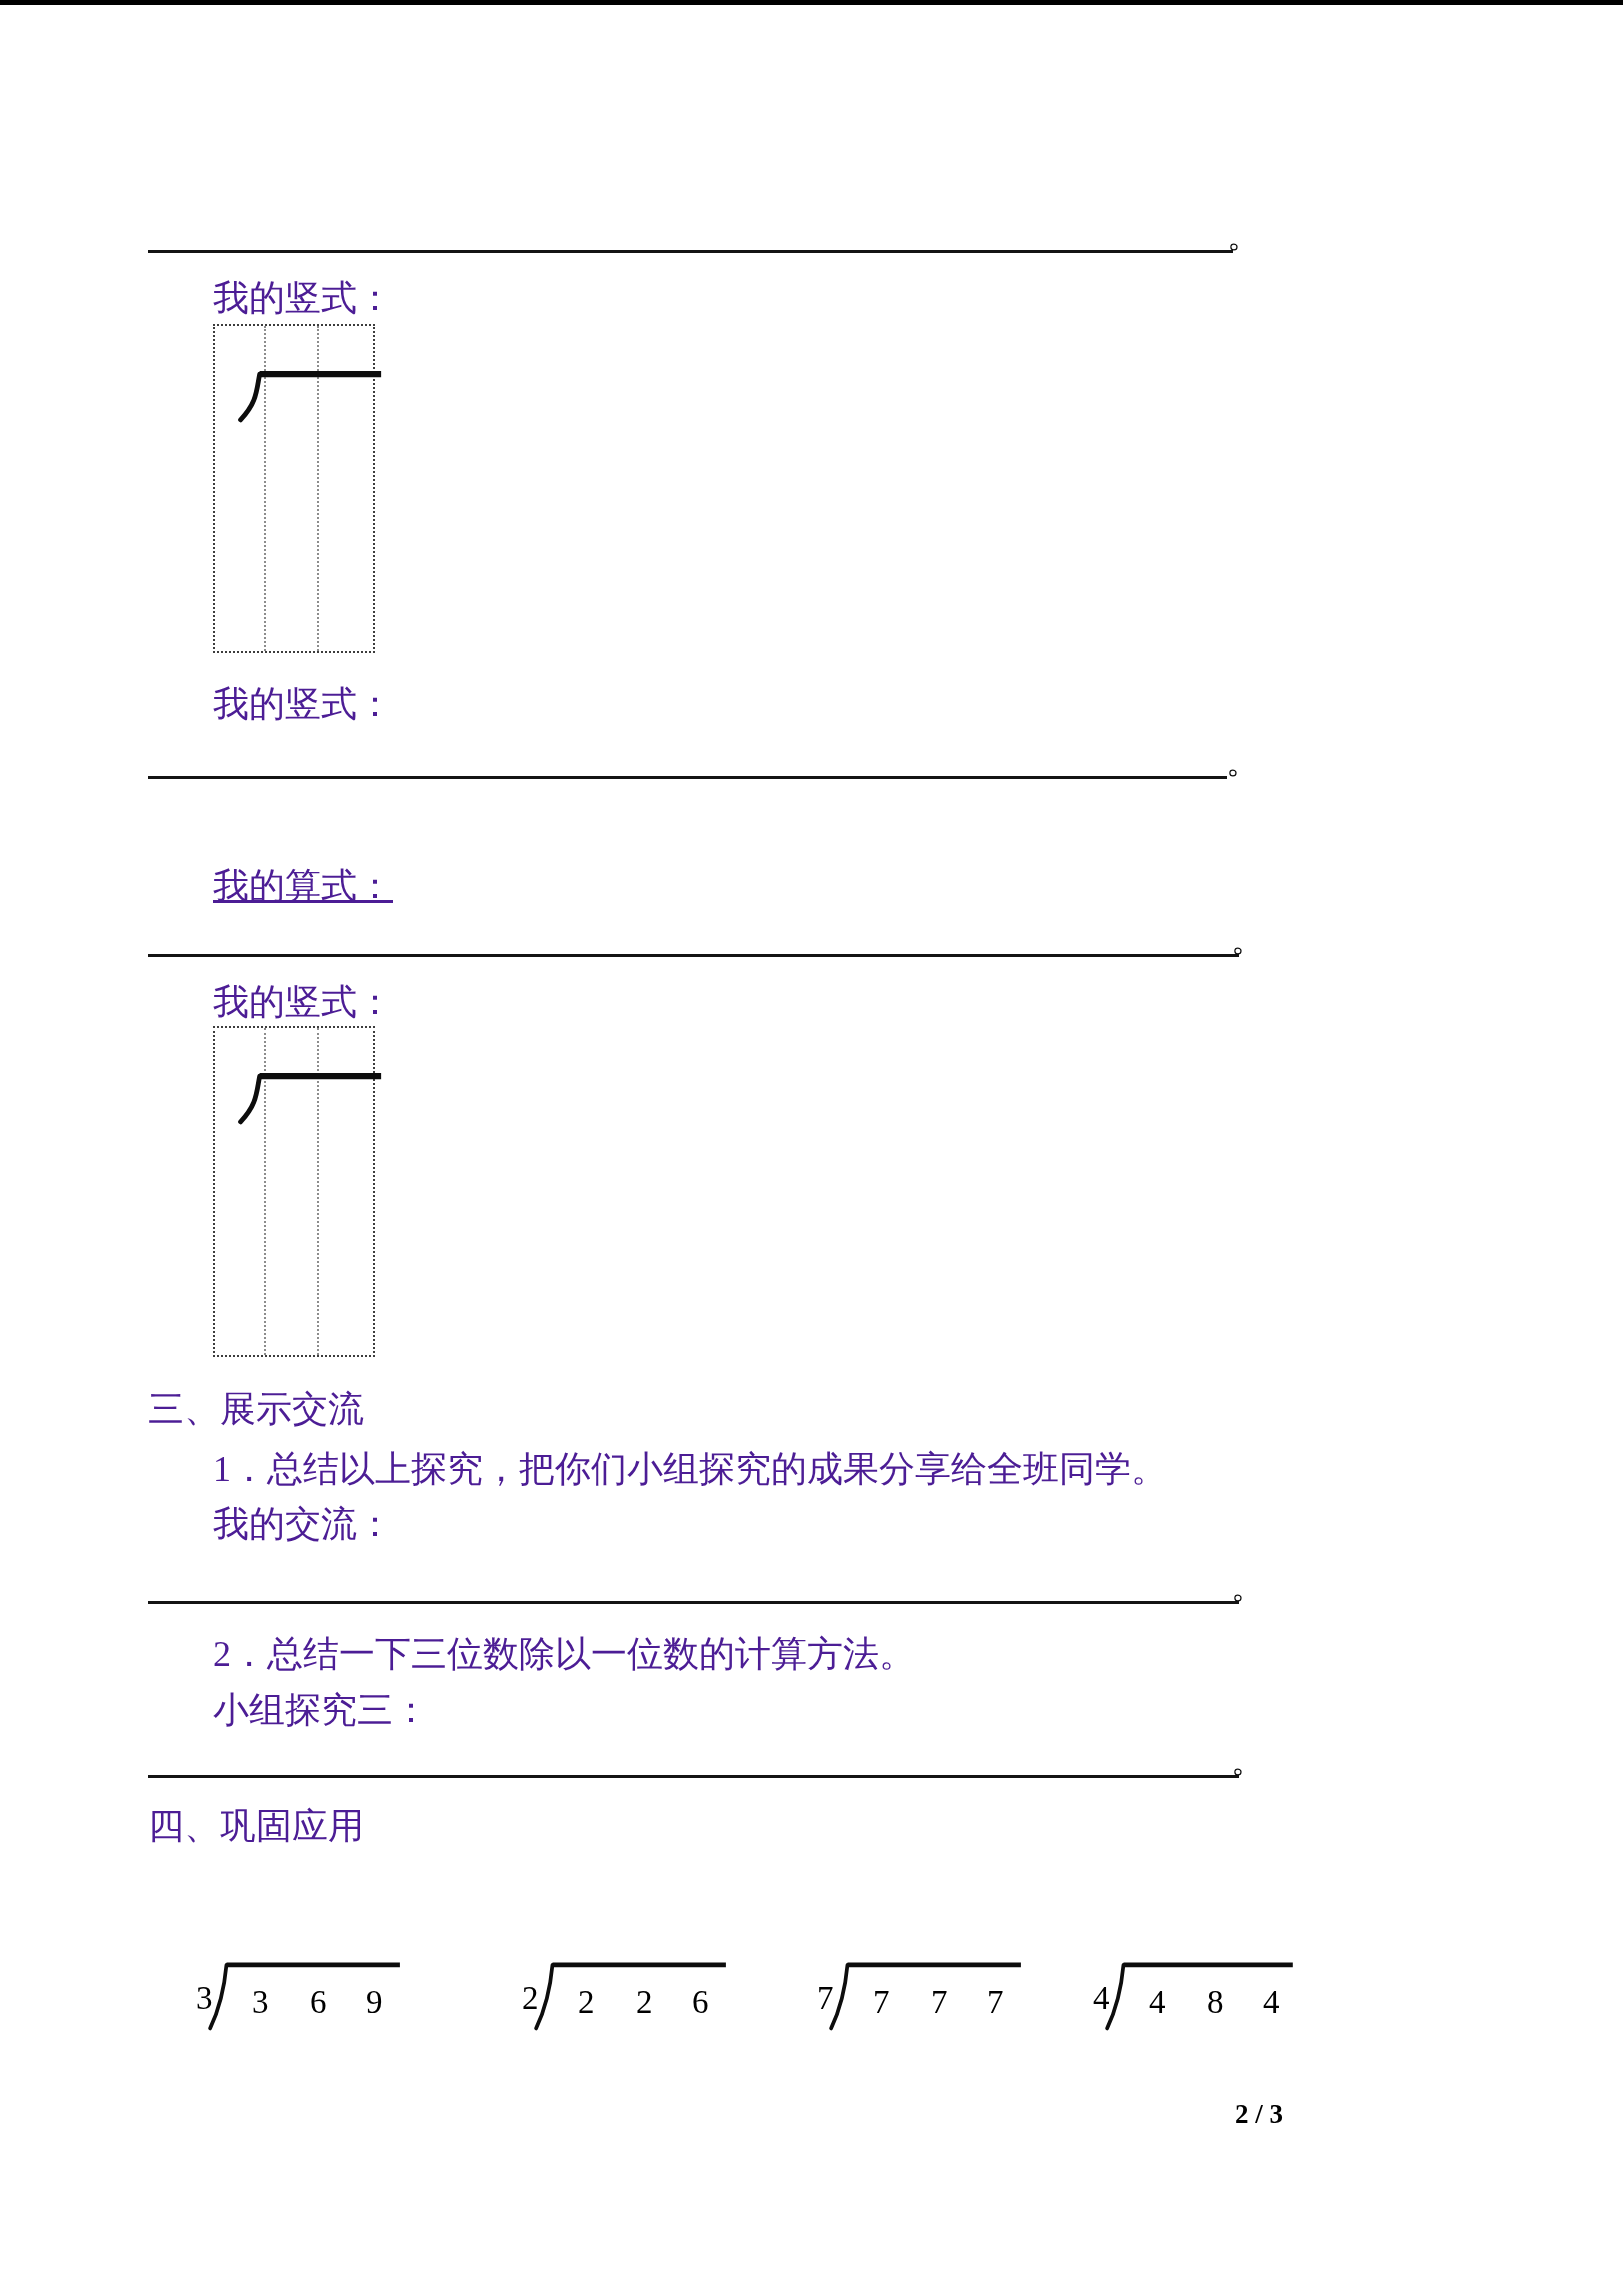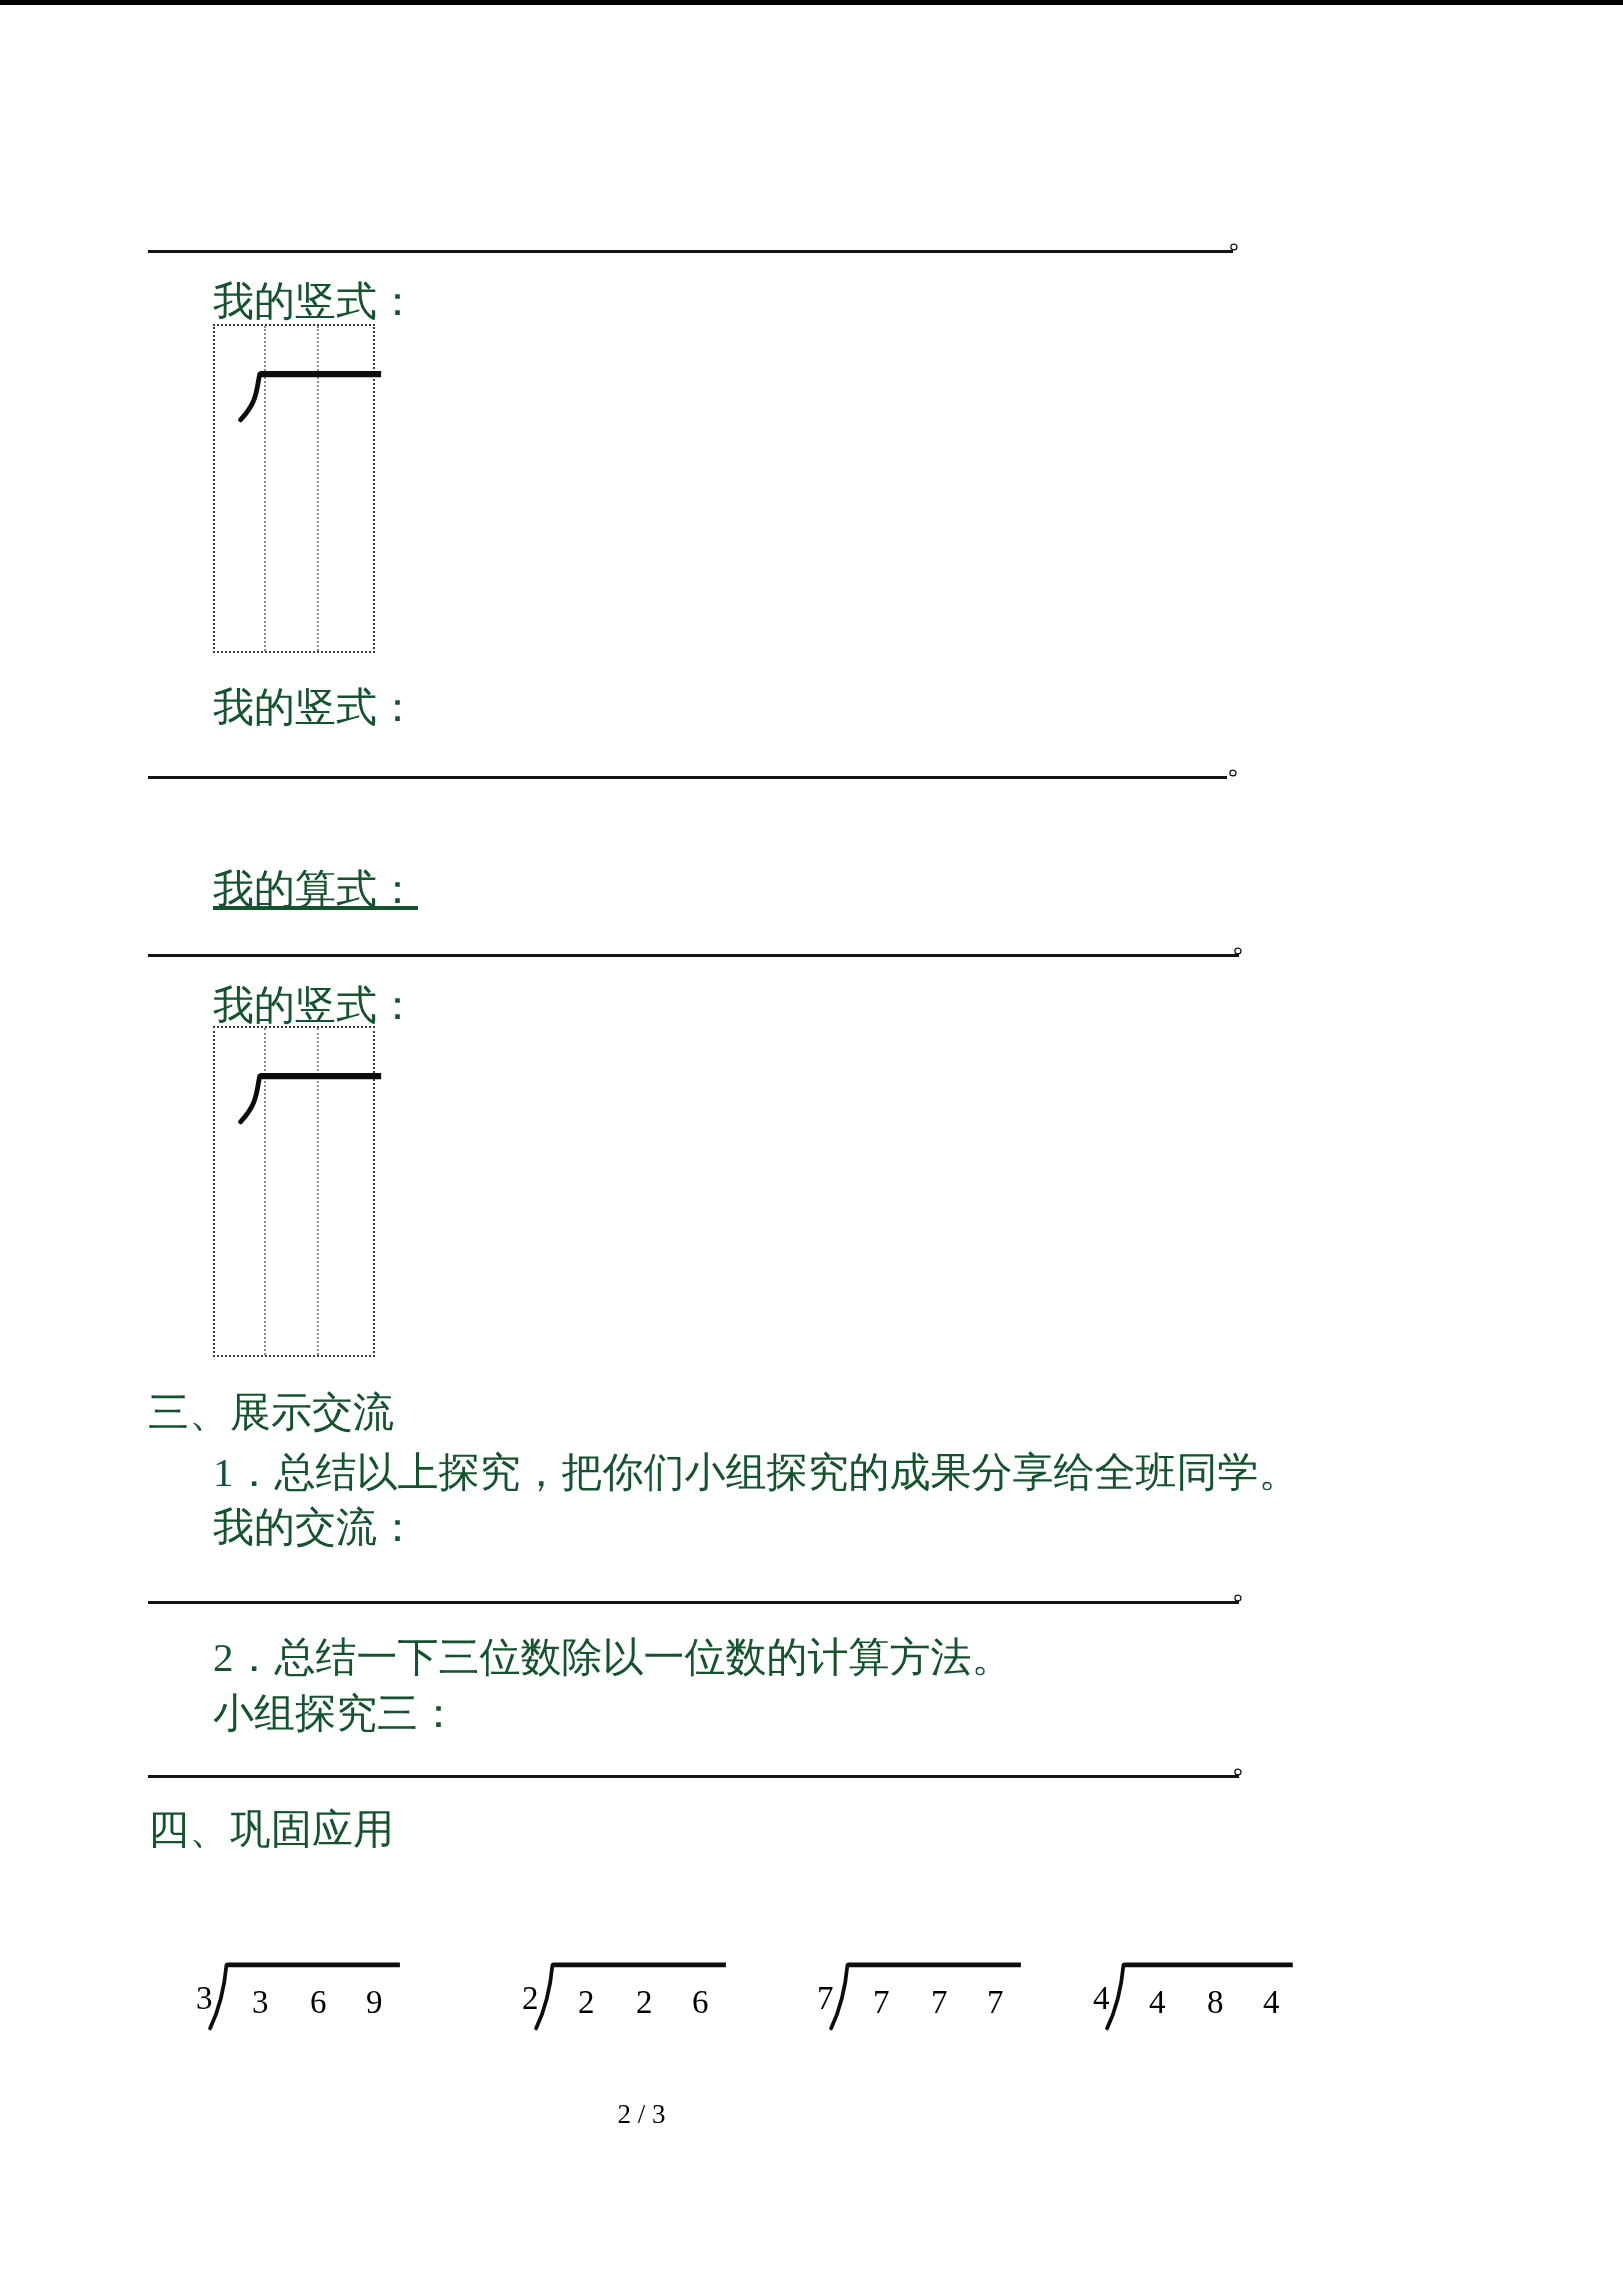--- a/index.html
+++ b/index.html
@@ -5,33 +5,33 @@
   html,body{margin:0;padding:0;background:#ffffff;}
   .page{
     position:relative;
     width:1623px;height:2295px;
     background:#ffffff;
     font-family:"Liberation Serif","DejaVu Serif",serif;
     color:#000;
     overflow:hidden;
   }
   .abs{position:absolute;}
-  .txt{font-size:41px;line-height:1.15;white-space:nowrap;color:#14532d;}
+  .txt{font-size:36px;line-height:1.15;white-space:nowrap;color:#4c1d95;}
   .rule{height:2.7px;background:#141414;}
   .endmark{font-size:33px;line-height:1;color:#0d0d0d;}
   .dotted-box{border:2.7px dotted #3c3c3c;background:transparent;}
   .vline{position:absolute;top:0;bottom:0;width:0;border-left:2.7px dotted #8c8c8c;}
   .divprob{position:absolute;width:218px;height:92px;}
   .divisor{position:absolute;left:0;top:24.5px;font-size:33px;line-height:1;}
   .digit{position:absolute;top:29px;font-size:33px;line-height:1;}
   .d1{left:56px;} .d2{left:114px;} .d3{left:170px;}
   .bracket-svg{position:absolute;left:10.2px;top:3.4px;}
   .footer{
     position:absolute;left:0;top:2101px;width:1283px;
-    text-align:center;font-size:27px;font-weight:normal;line-height:1;
+    text-align:right;font-size:27px;font-weight:bold;line-height:1;
   }
   .topborder{position:absolute;left:0;top:0;width:1623px;height:4.8px;background:#000;}
 </style>
 </head>
 <body>
 
 <div class="page">
 
   <div class="topborder"></div>
 

